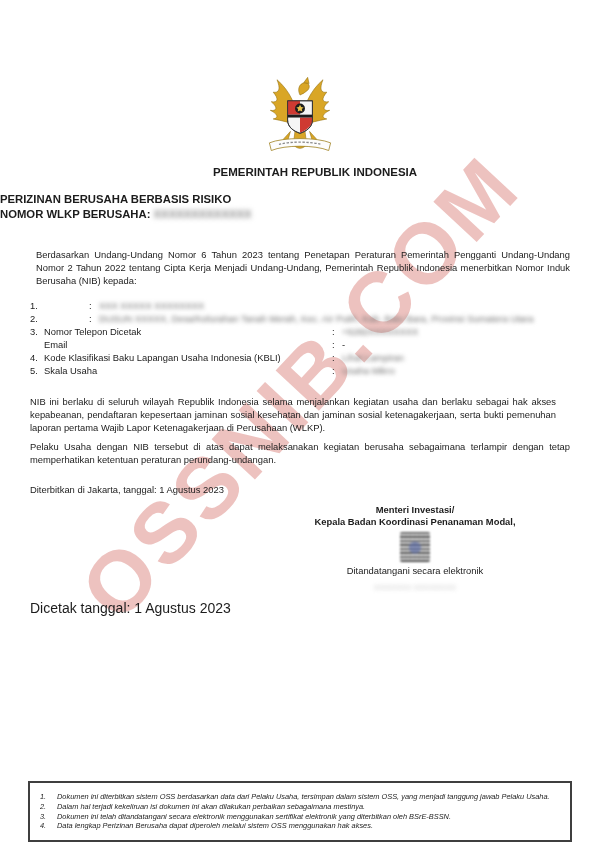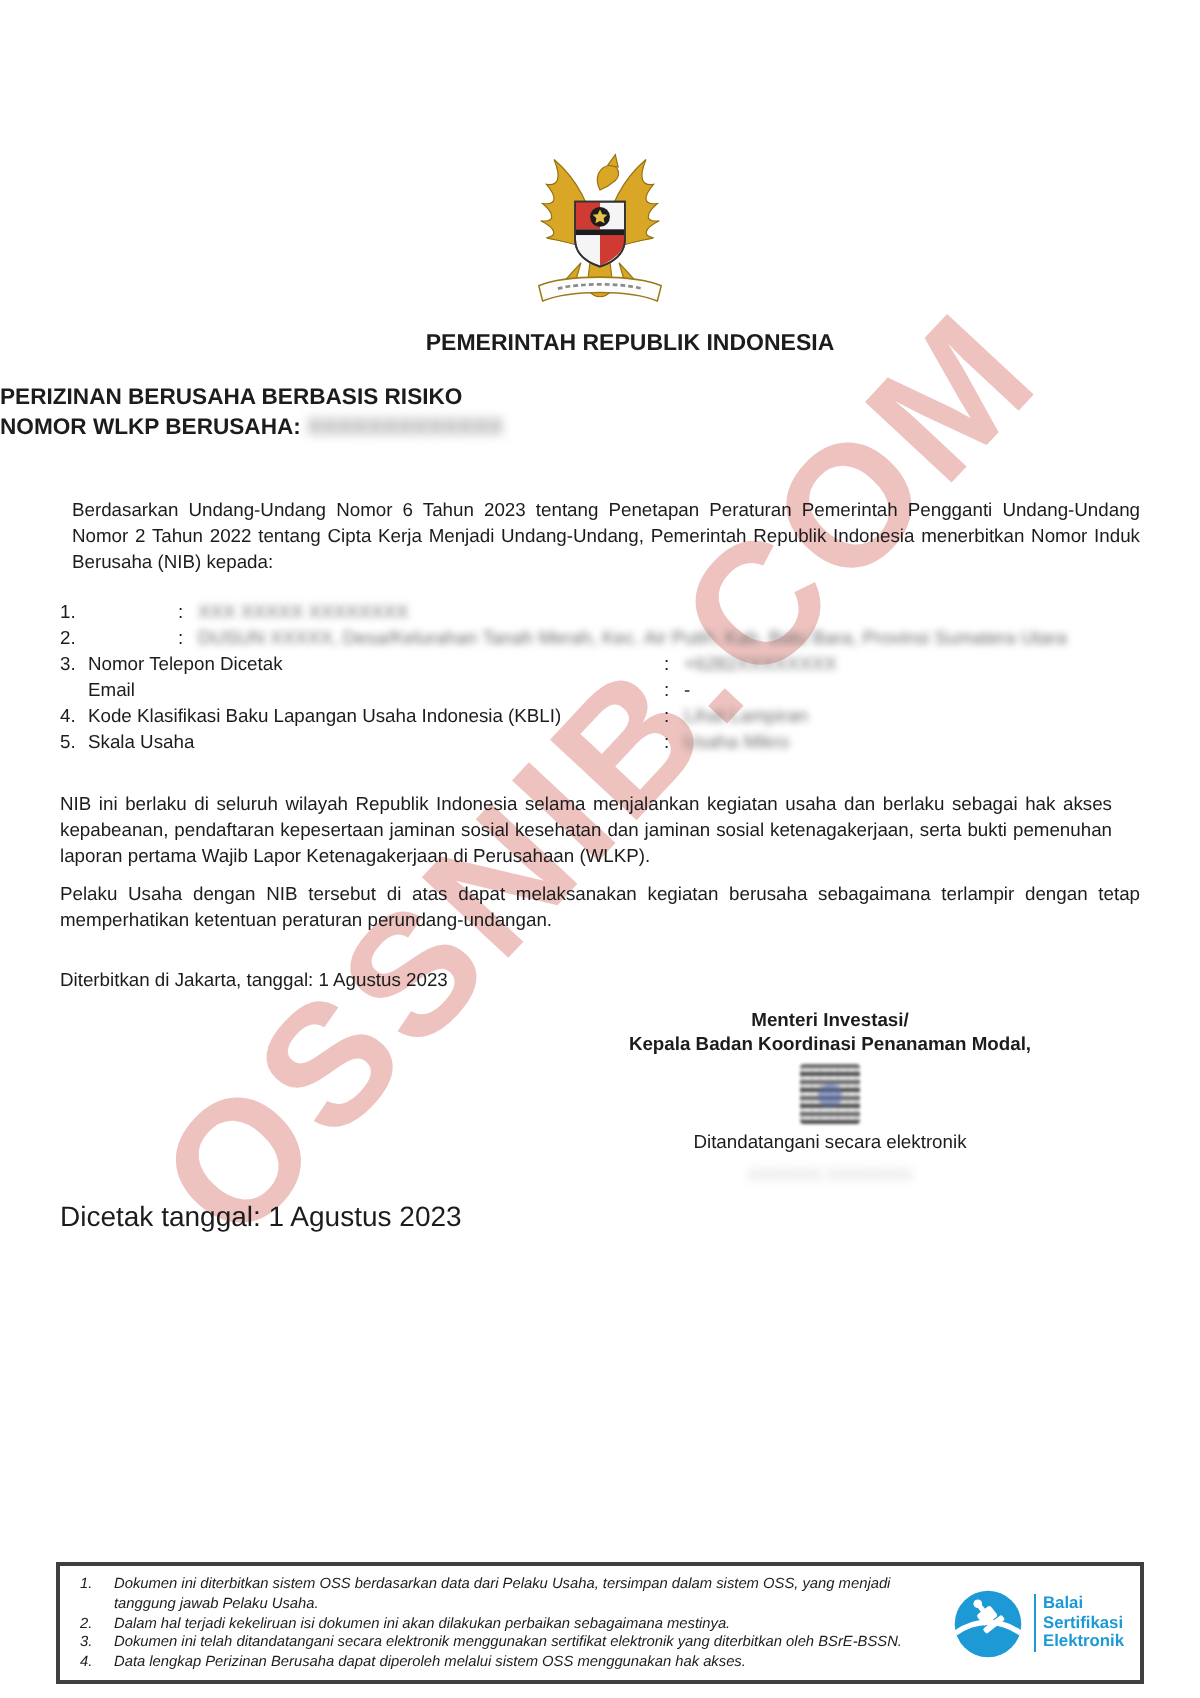--- a/index.html
+++ b/index.html
@@ -167,33 +167,16 @@
         </div>
         <div class="nrow">
           <span class="nnum">3.</span>
           <span class="ntext">Dokumen ini telah ditandatangani secara elektronik menggunakan sertifikat elektronik yang diterbitkan oleh BSrE-BSSN.</span>
         </div>
         <div class="nrow">
           <span class="nnum">4.</span>
           <span class="ntext">Data lengkap Perizinan Berusaha dapat diperoleh melalui sistem OSS menggunakan hak akses.</span>
         </div>
       </div>
-      <div class="logo">
-        <svg class="logo-icon" viewBox="0 0 40 40">
-          <circle cx="20" cy="20" r="18.5" fill="#1d9ad6"></circle>
-          <path d="M2 25 C13 17 27 17 38 25" stroke="#fff" stroke-width="3" fill="none"></path>
-          <g transform="rotate(-38 20 16)" fill="#fff">
-            <circle cx="20" cy="6.8" r="2.4"></circle>
-            <rect x="18.6" y="8.6" width="2.8" height="3.2"></rect>
-            <rect x="15.2" y="11.4" width="9.6" height="7.6" rx="1.6"></rect>
-            <rect x="13.4" y="19.6" width="13.2" height="3.4" rx="1"></rect>
-          </g>
-        </svg>
-        <div class="logo-text">
-          <div>Balai</div>
-          <div>Sertifikasi</div>
-          <div>Elektronik</div>
-        </div>
-      </div>
     </div>
 
   </div>
 </div>
 
 </body></html>

